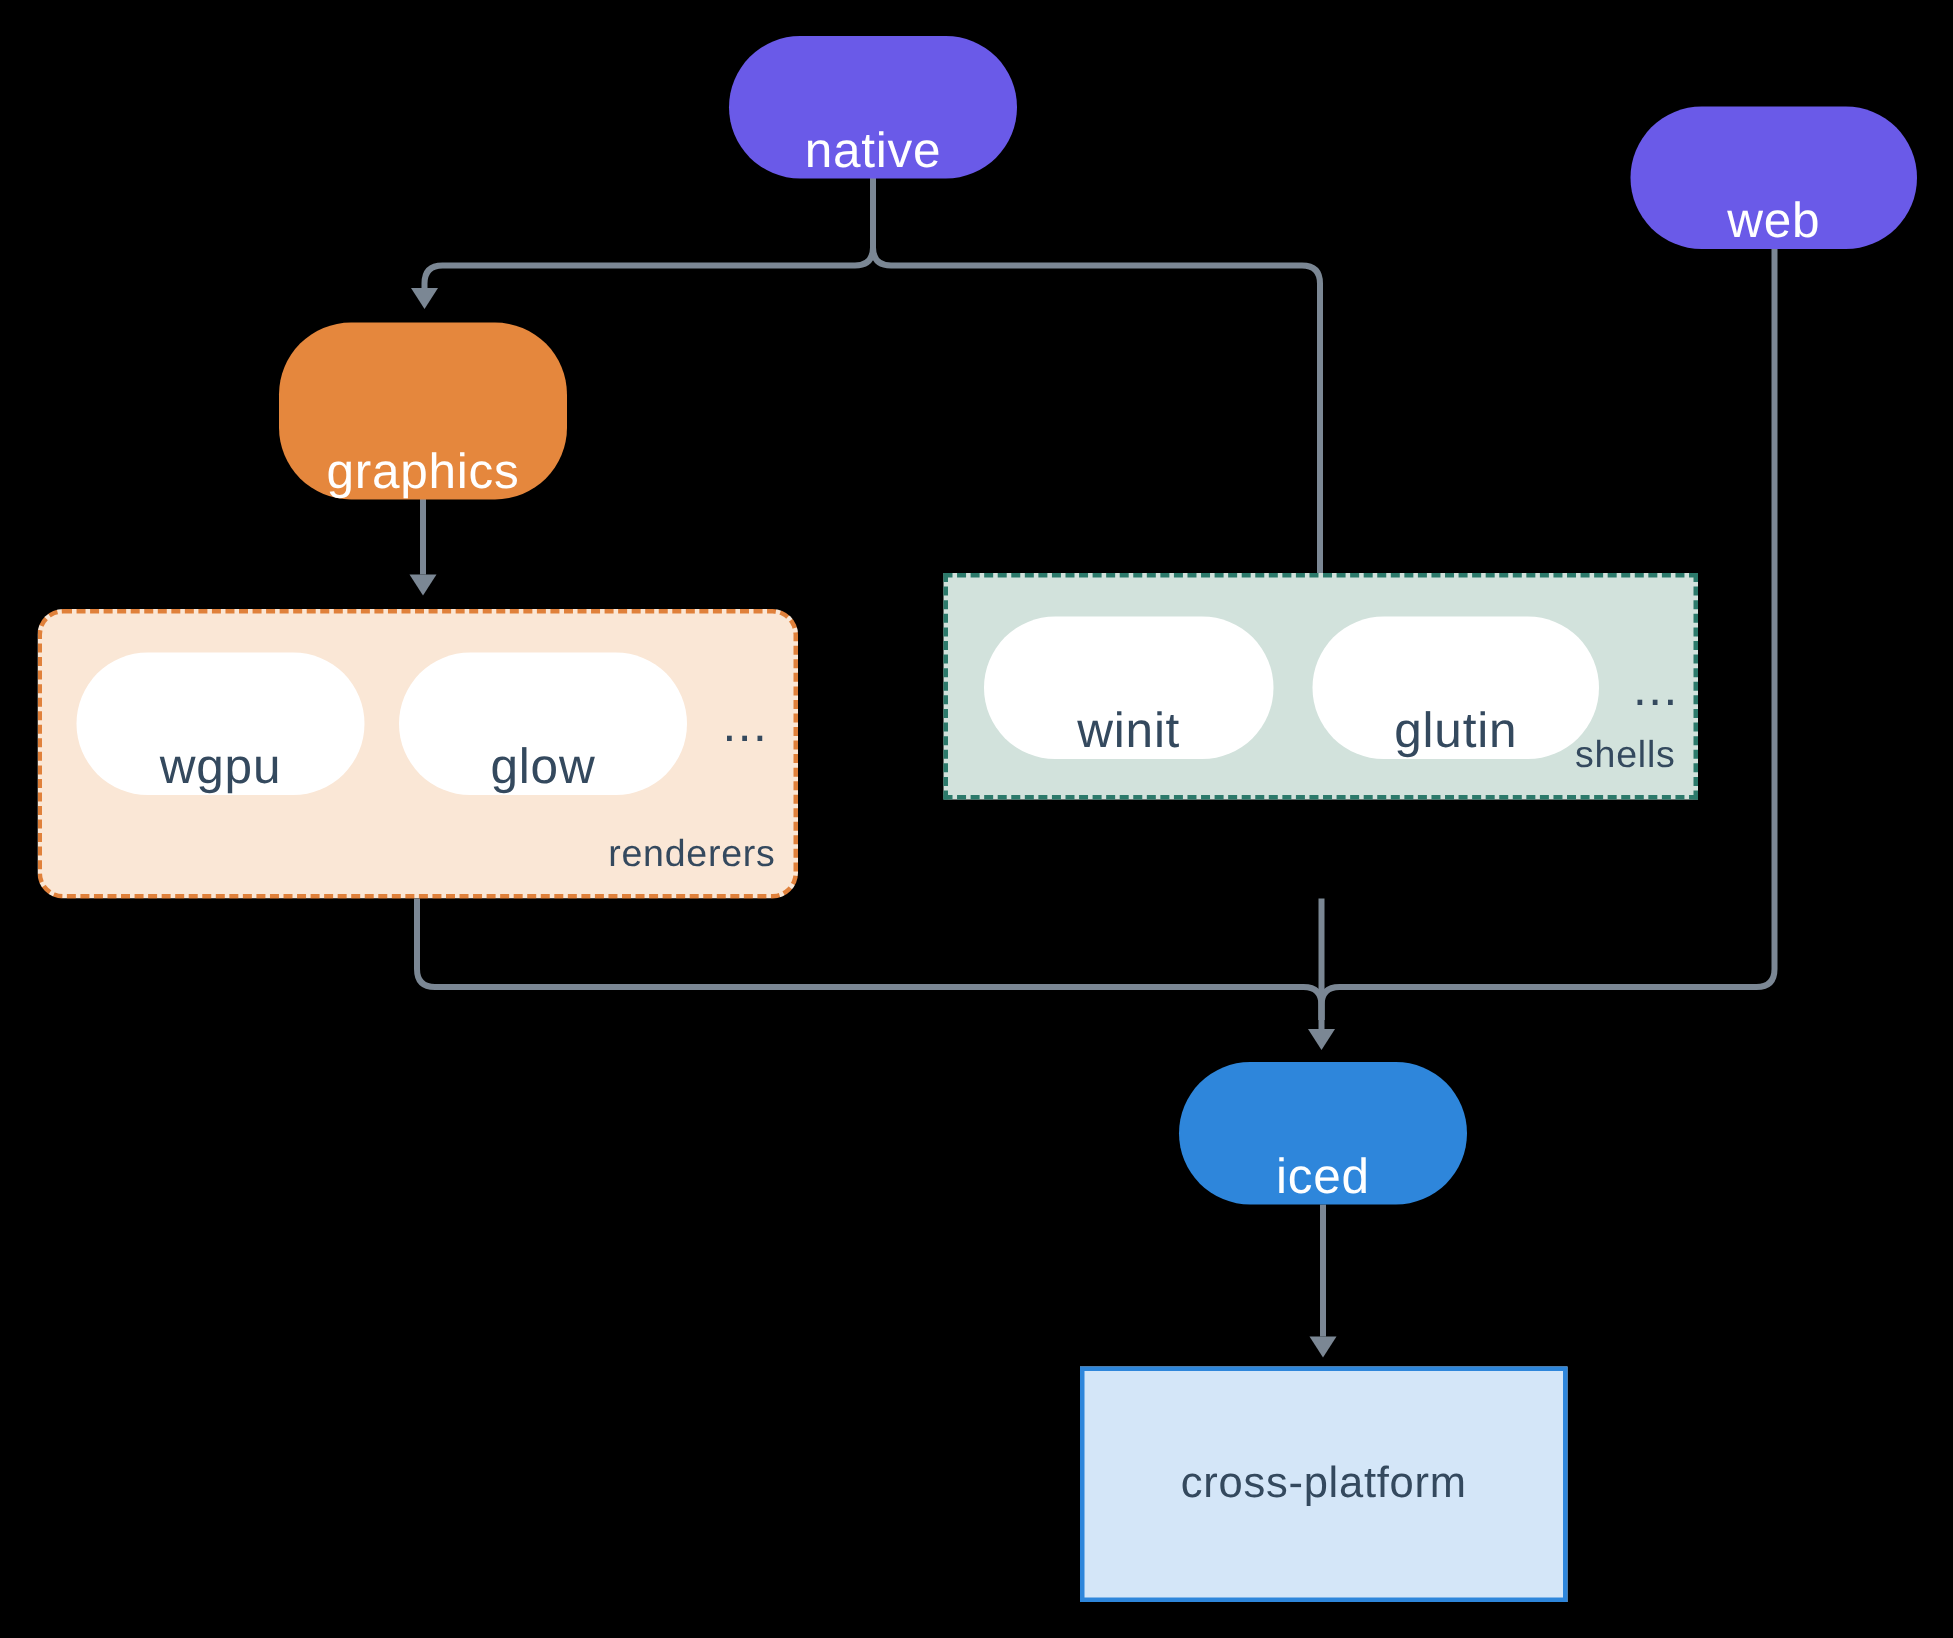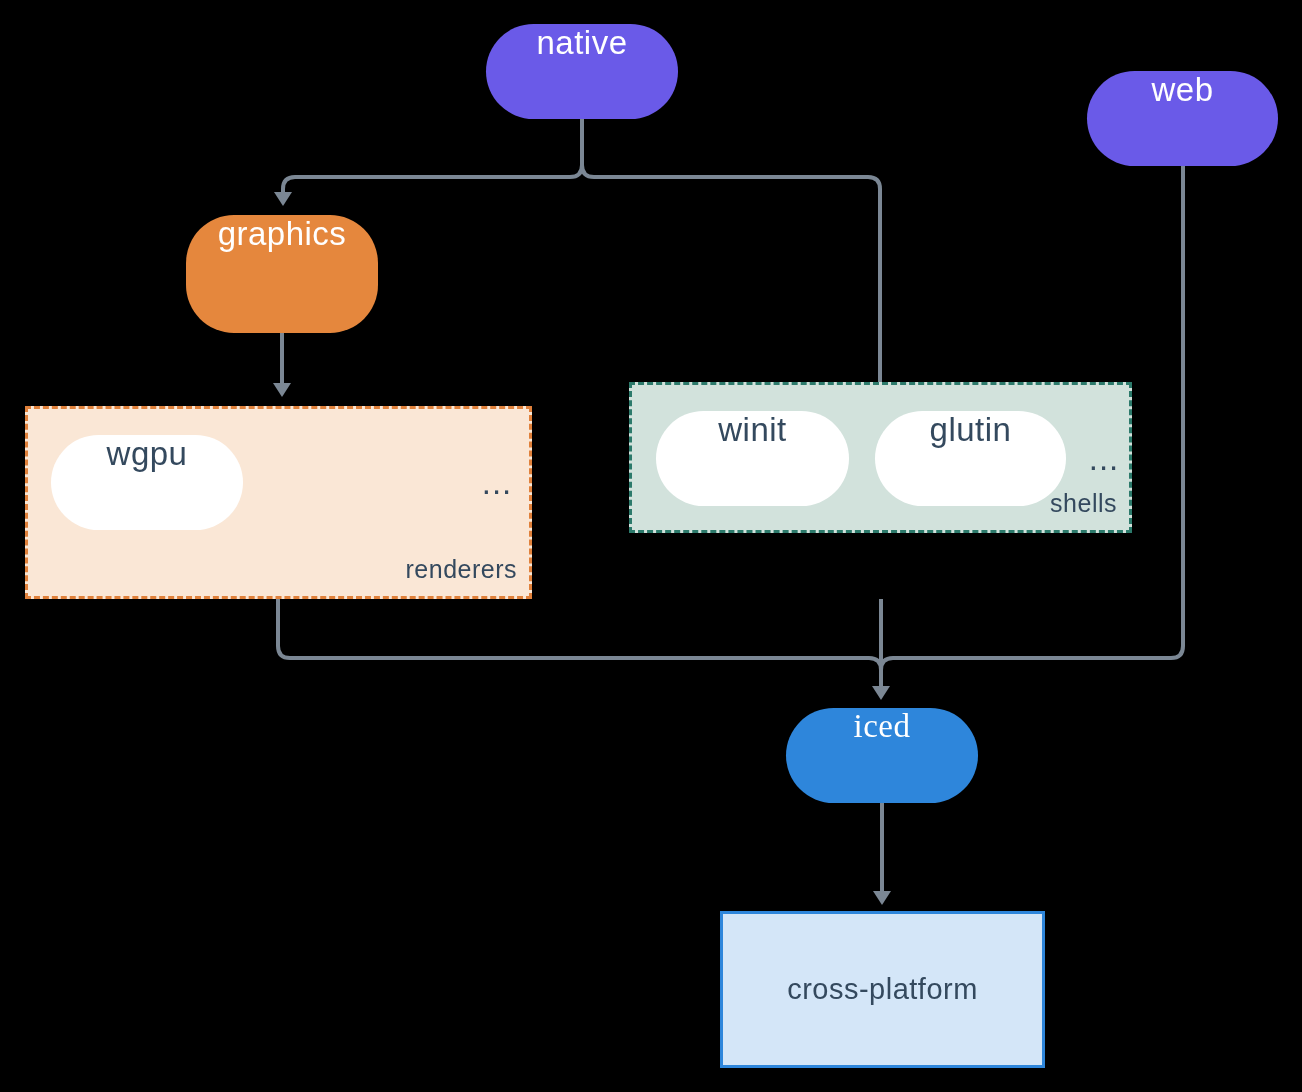--- a/index.html
+++ b/index.html
@@ -25,43 +25,44 @@
     font-family: "Liberation Sans", sans-serif;
     overflow: hidden;
   }
   .canvas { position: relative; width: 1302px; height: 1092px; }
   .edges { position: absolute; left: 0; top: 0; }
   .edges path { stroke: var(--edge); stroke-width: 4; fill: none; }
   .edges polygon { fill: var(--edge); stroke: none; }
 
   .pill {
     position: absolute;
-    display: flex; align-items: flex-start; justify-content: center;
+    display: flex; align-items: flex-end; justify-content: center;
     border-radius: 48px;
     font-size: 33px;
     letter-spacing: 0.5px;
   }
   .pill-purple { background: var(--node-purple); color: var(--node-text-light); }
   .pill-orange { background: var(--node-orange); color: var(--node-text-light); }
-  .pill-blue   { background: var(--node-blue);   color: var(--node-text-light); font-family: Liberation Serif, serif; }
+  .pill-blue   { background: var(--node-blue);   color: var(--node-text-light); }
   .pill-white  { background: var(--node-white);  color: var(--node-text-dark); }
 
   #node-native   { left: 486px;  top: 24px;  width: 192px; height: 95px; }
   #node-web      { left: 1087px; top: 23px;  width: 191px; height: 95px; margin-top: 48px; }
   #node-graphics { left: 186px;  top: 215px; width: 192px; height: 118px; }
   #node-iced     { left: 786px;  top: 708px; width: 192px; height: 95px; }
 
   .group-box {
     position: absolute;
     border: 3px dashed;
   }
   #group-renderers {
     left: 25px; top: 406px; width: 507px; height: 193px;
     background: var(--renderers-fill);
     border-color: var(--renderers-border);
+    border-radius: 17px;
   }
   #group-shells {
     left: 629px; top: 382px; width: 503px; height: 151px;
     background: var(--shells-fill);
     border-color: var(--shells-border);
   }
   .group-label {
     position: absolute; right: 12px; bottom: 12px;
     font-size: 25px; color: var(--node-text-dark);
     letter-spacing: 0.5px;
@@ -121,20 +122,23 @@
   </div>
 
   <div class="pill pill-orange" id="node-graphics">
     <span>graphics</span>
   </div>
 
   <div class="group-box" id="group-renderers">
     <div class="pill pill-white item-1">
       <span>wgpu</span>
     </div>
+    <div class="pill pill-white item-2">
+      <span>glow</span>
+    </div>
     <div class="ellipsis">...</div>
     <div class="group-label">renderers</div>
   </div>
 
   <div class="group-box" id="group-shells">
     <div class="pill pill-white item-1">
       <span>winit</span>
     </div>
     <div class="pill pill-white item-2">
       <span>glutin</span>

